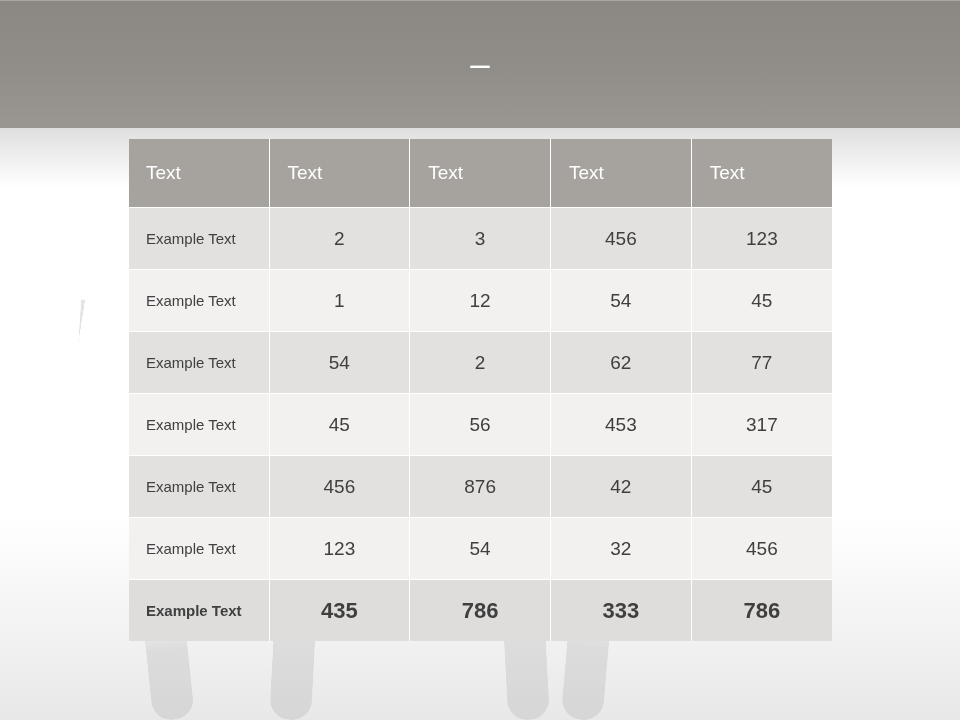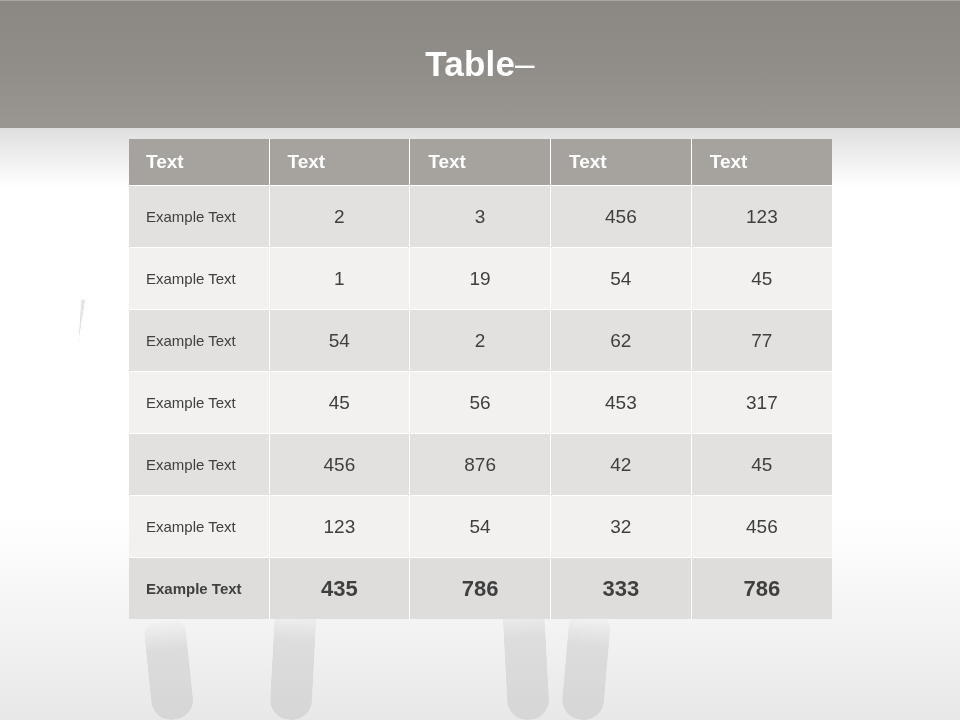--- a/index.html
+++ b/index.html
@@ -127,25 +127,25 @@
     width: 703px;
     table-layout: fixed;
   }
   table.data col.c0 { width: 140px; }
   table.data col.c1,
   table.data col.c2,
   table.data col.c3,
   table.data col.c4 { width: 140.75px; }
 
   table.data th {
-    height: 46px;
+    height: 68px;
     background: #a6a39e;
     color: #ffffff;
     font-size: 19px;
-    font-weight: bold;
+    font-weight: normal;
     text-align: left;
     padding: 0 0 0 18px;
     border-right: 1px solid #ffffff;
     border-bottom: 1px solid #ffffff;
   }
   table.data th:last-child { border-right: none; }
   table.data th.col-first { padding-left: 17px; }
 
   table.data td {
     height: 59px;
@@ -186,21 +186,20 @@
     <div class="zebra-left-tail"></div>
     <div class="zebra-right"></div>
     <div class="leg l1"></div>
     <div class="leg l2"></div>
     <div class="leg l3"></div>
     <div class="leg l4"></div>
   </div>
 
   <div class="title-band"></div>
   <div class="title-text">
-    <span class="strong">Table</span>
     <span class="light"> – </span>
   </div>
 
   <div class="table-wrap">
     <table class="data">
       <colgroup>
         <col class="c0">
           <col class="c1">
           <col class="c2">
           <col class="c3">
@@ -219,21 +218,21 @@
         <tr class="shade">
           <td class="label">Example Text</td>
           <td class="num">2</td>
           <td class="num">3</td>
           <td class="num">456</td>
           <td class="num">123</td>
         </tr>
         <tr class="plain">
           <td class="label">Example Text</td>
           <td class="num">1</td>
-          <td class="num">19</td>
+          <td class="num">12</td>
           <td class="num">54</td>
           <td class="num">45</td>
         </tr>
         <tr class="shade">
           <td class="label">Example Text</td>
           <td class="num">54</td>
           <td class="num">2</td>
           <td class="num">62</td>
           <td class="num">77</td>
         </tr>

